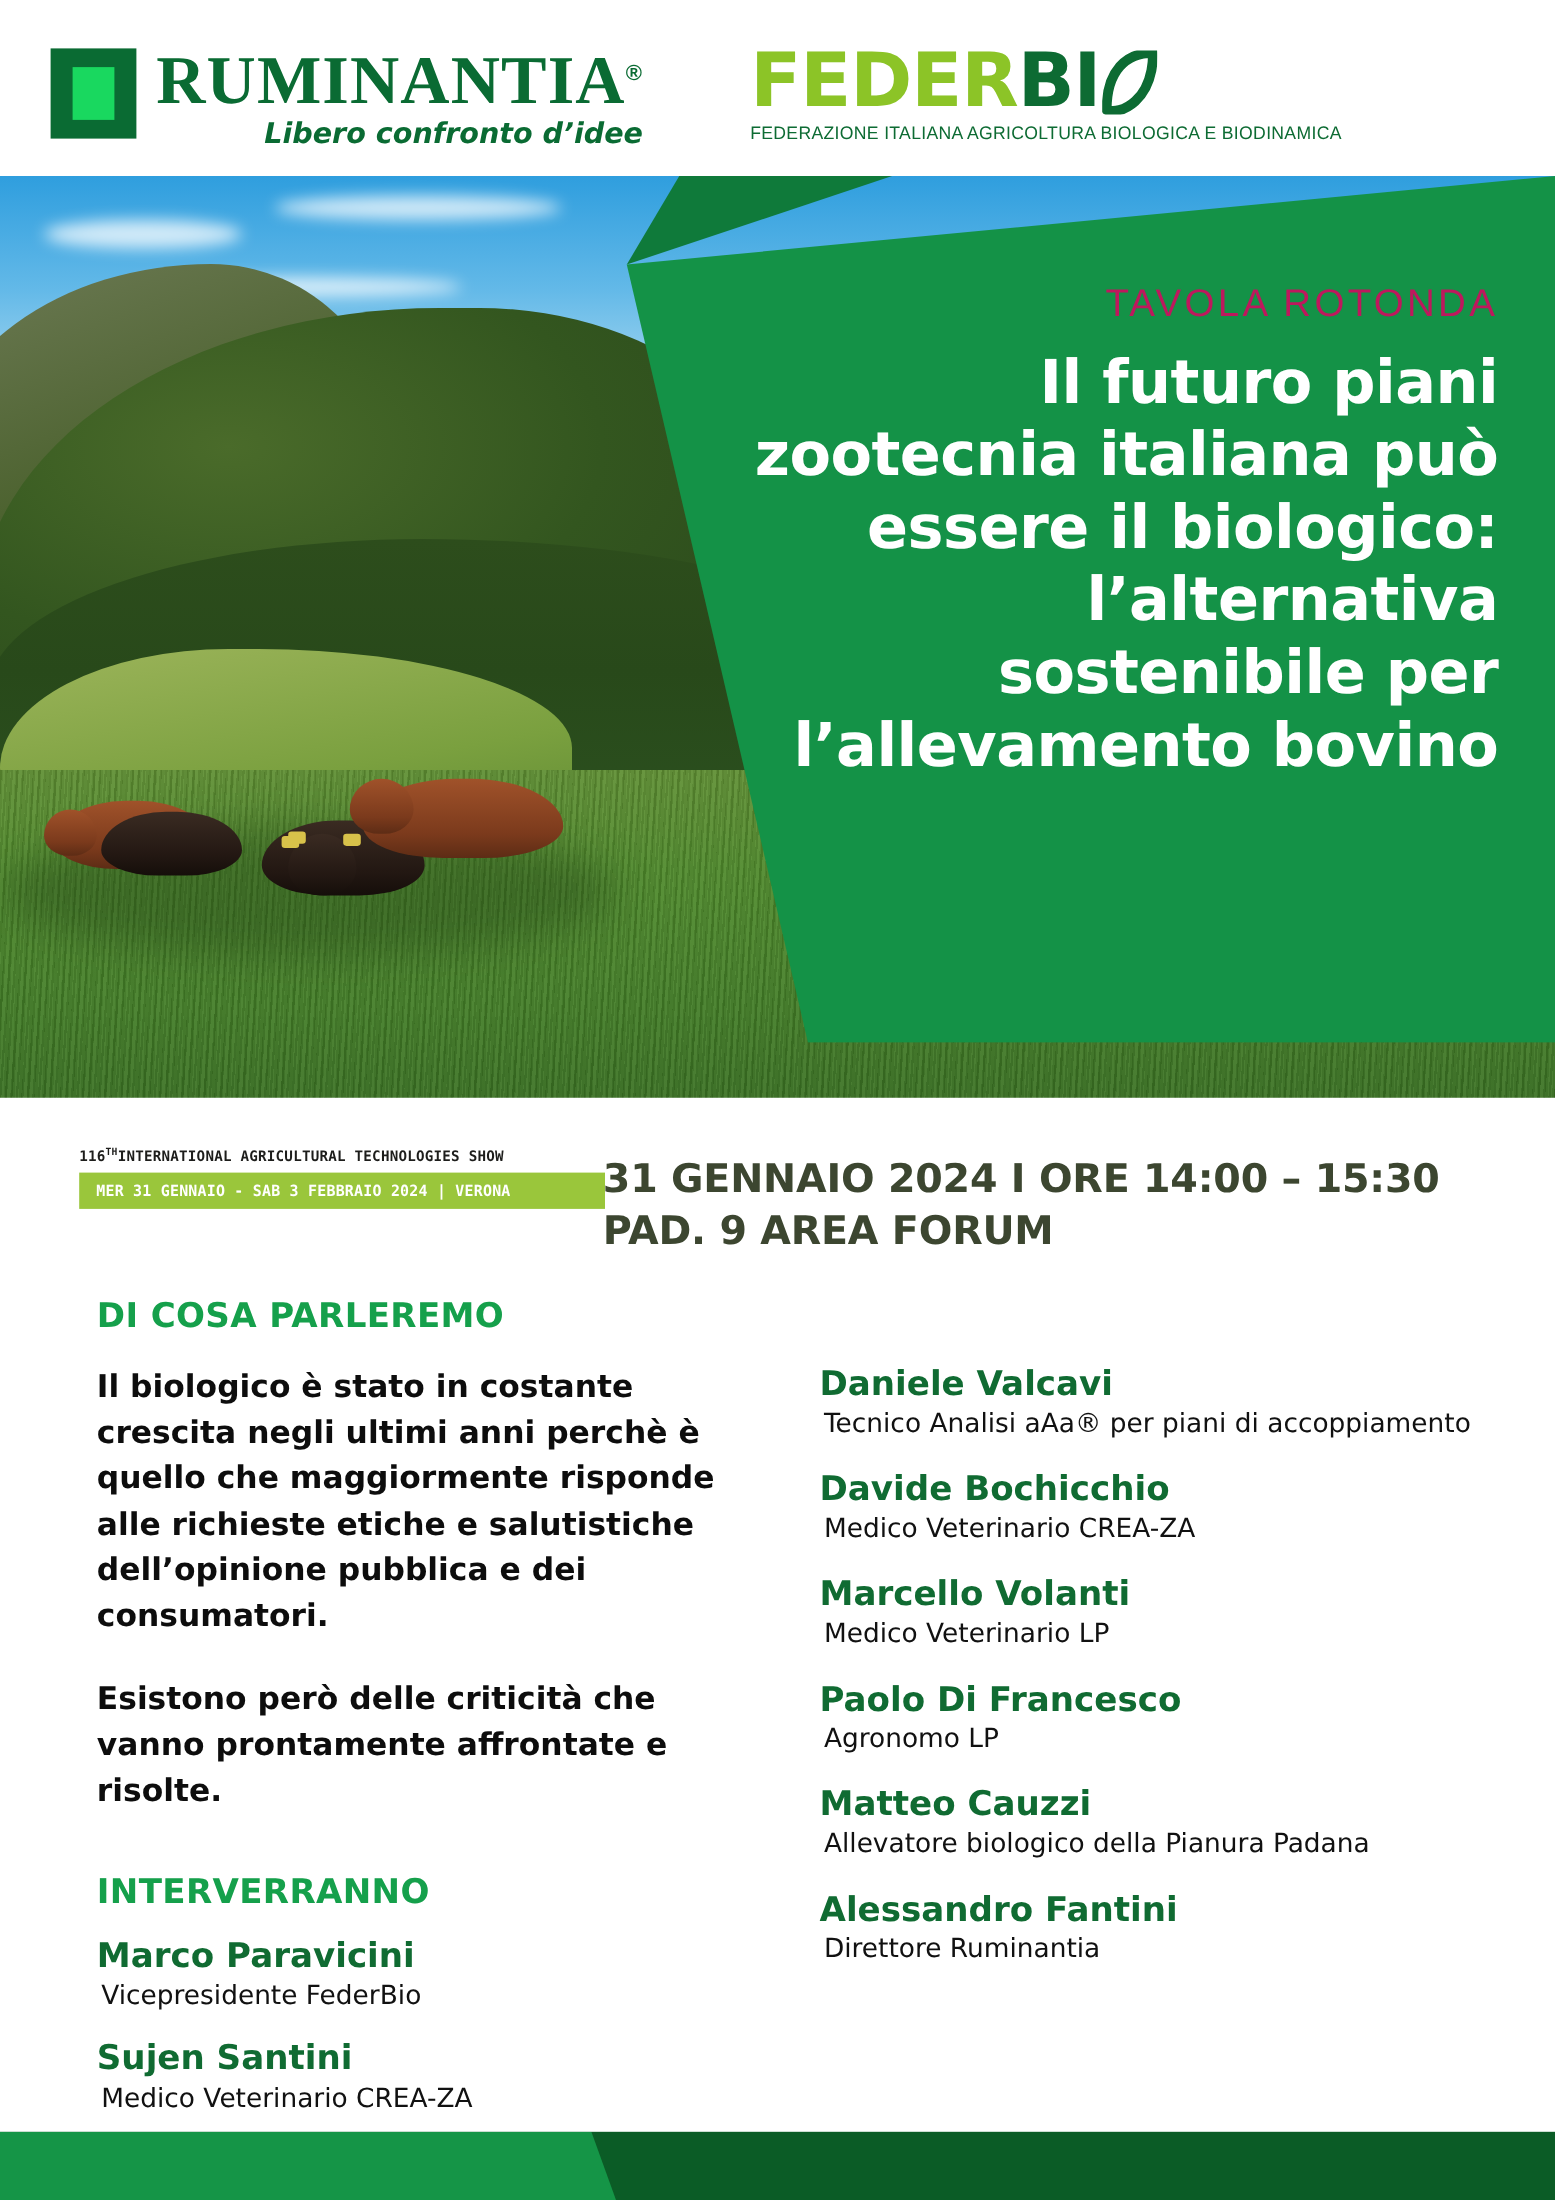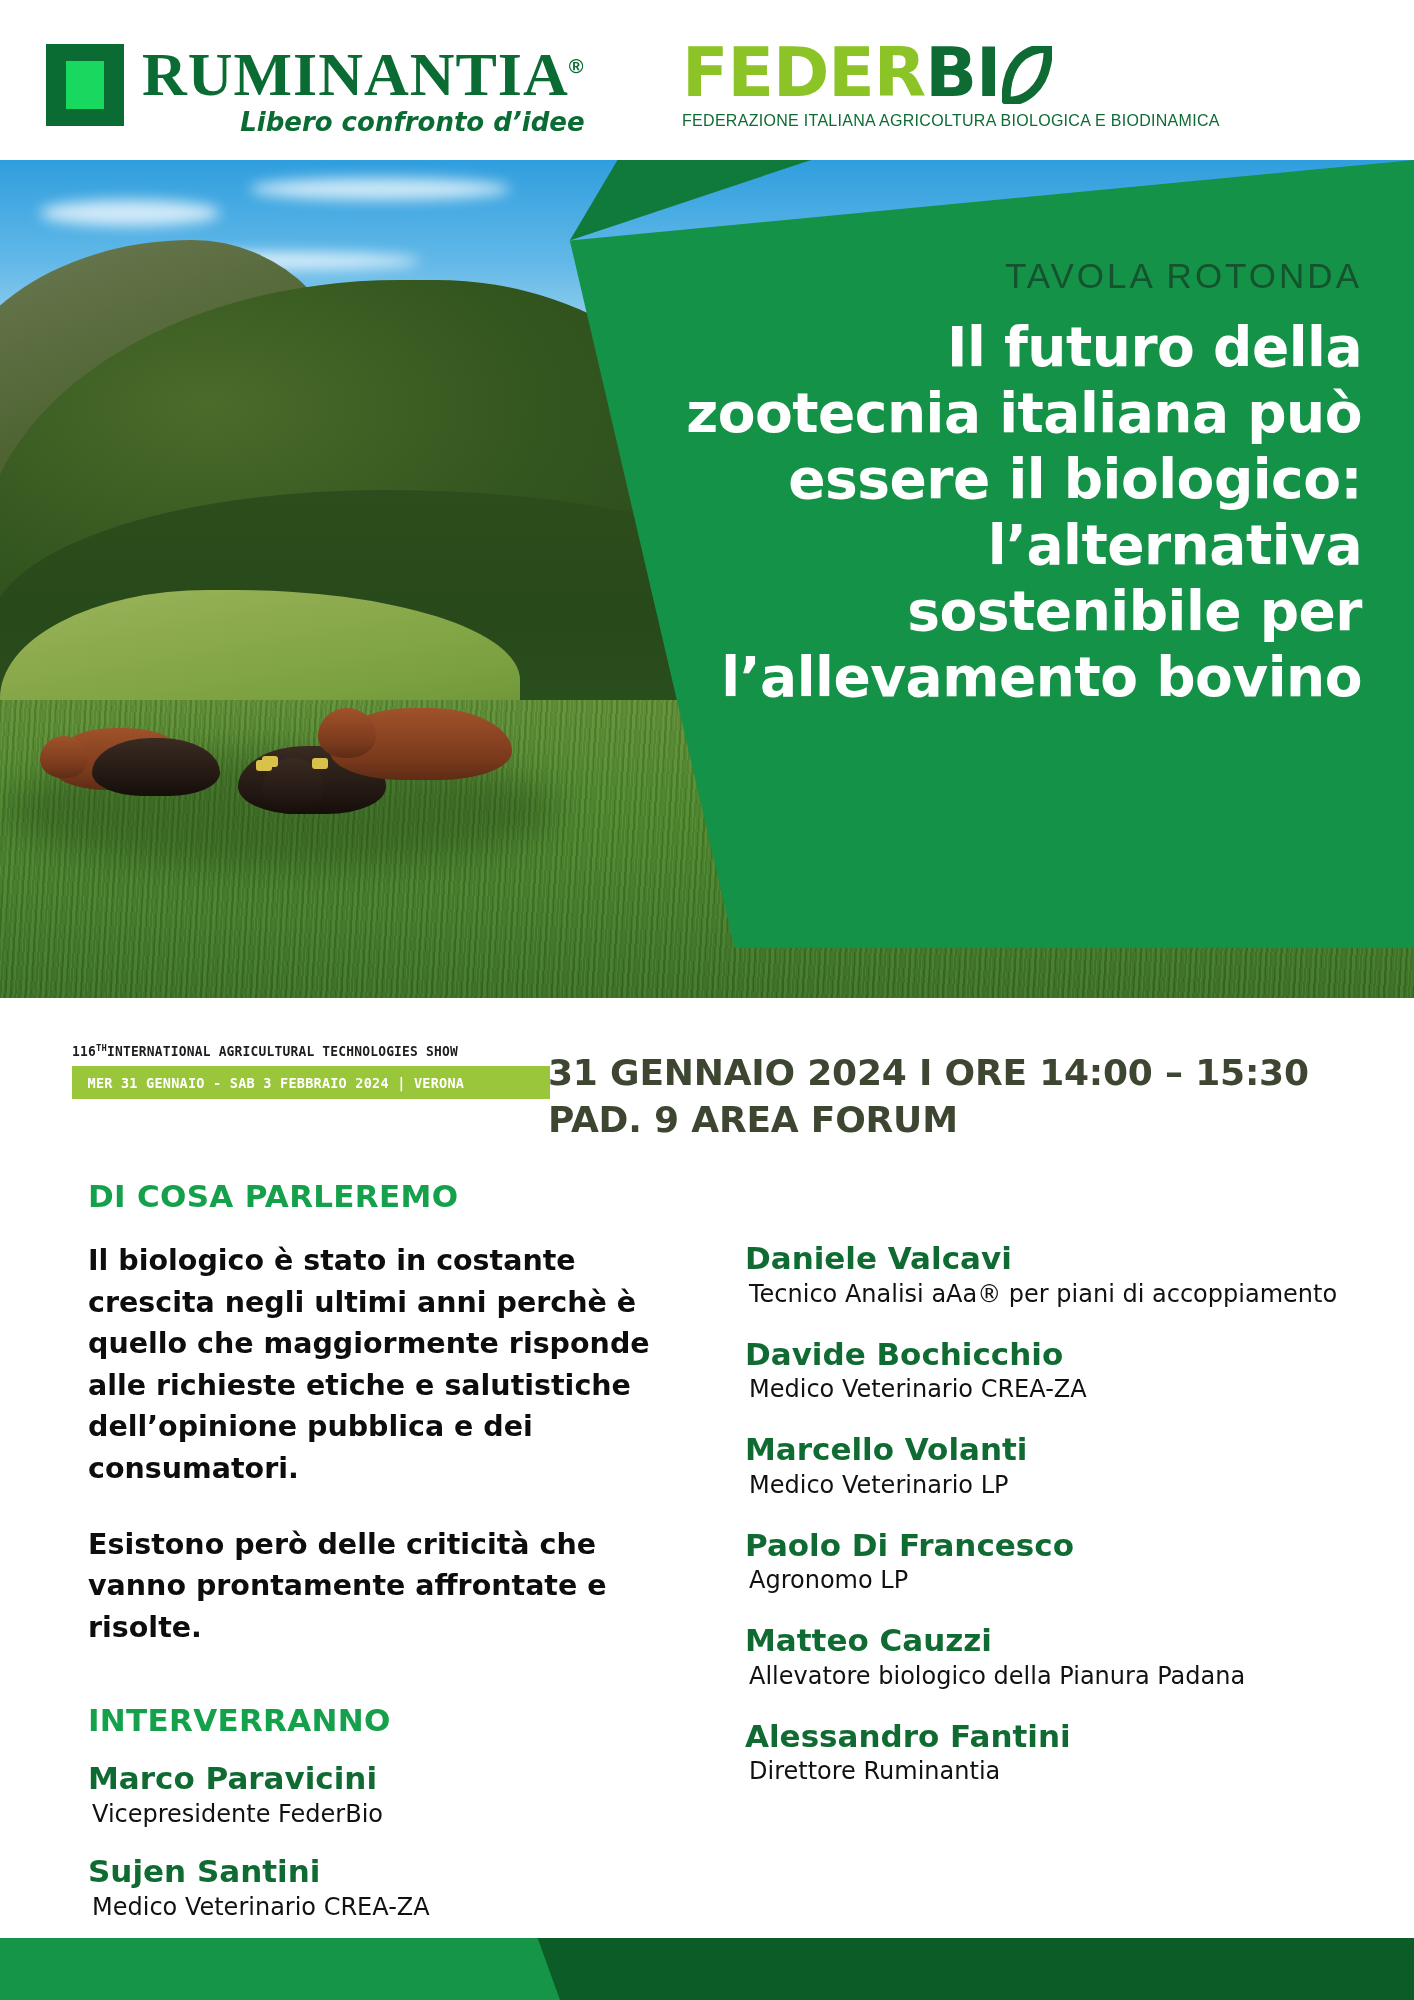--- a/index.html
+++ b/index.html
@@ -134,21 +134,21 @@
   .title-panel-dark{
     position:absolute;right:0;top:0;width:900px;height:838px;
     background:#0f7a3a;
     clip-path:polygon(11.5% 0%, 33% 0%, 6.2% 9.6%);
   }
   .title-wrap{
     position:absolute;right:52px;top:96px;width:720px;
     text-align:right;
   }
   .kicker{
-    color:#14532d;font-size:35px;letter-spacing:3px;
+    color:#be185d;font-size:35px;letter-spacing:3px;
     font-weight:400;font-family:"Liberation Sans",sans-serif;
     margin-bottom:18px;
   }
   .main-title{
     color:#ffffff;font-weight:700;
     font-family:"DejaVu Sans", sans-serif;
     font-size:55px;line-height:1.20;
     letter-spacing:-0.5px;
   }
 
@@ -288,21 +288,21 @@
     <div class="cow cow-brown" style="left:330px;top:548px;width:182px;height:72px;"></div>
     <div class="cow-head cow-brown" style="left:318px;top:548px;width:58px;height:50px;"></div>
     <div class="ear" style="left:262px;top:596px;"></div>
   </div>
 
   <div class="title-panel-dark"></div>
   <div class="title-panel"></div>
 
   <div class="title-wrap">
     <div class="kicker">TAVOLA ROTONDA</div>
-    <div class="main-title">Il futuro della zootecnia italiana può essere il biologico: l’alternativa sostenibile per l’allevamento bovino</div>
+    <div class="main-title">Il futuro piani zootecnia italiana può essere il biologico: l’alternativa sostenibile per l’allevamento bovino</div>
   </div>
 
 </div>
 
 <div class="eventbar">
 
   <div class="fieragricola">
     <div class="fa-sub"><span>116</span><span class="fa-sup">TH</span><span>INTERNATIONAL AGRICULTURAL TECHNOLOGIES SHOW</span></div>
     <div class="fa-bar">
       <span>MER 31 GENNAIO - SAB 3 FEBBRAIO 2024 | VERONA</span>

